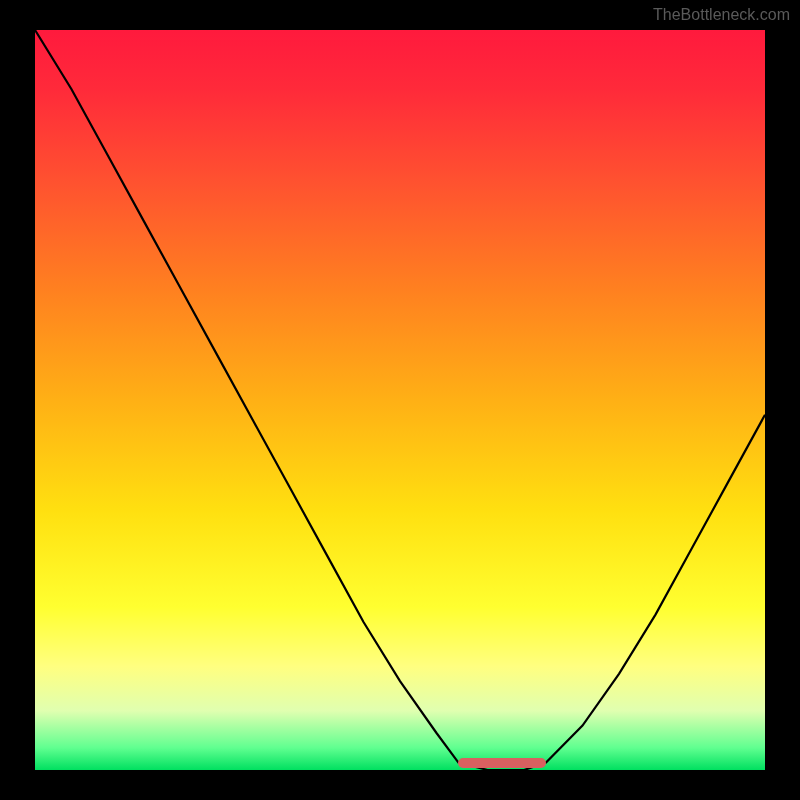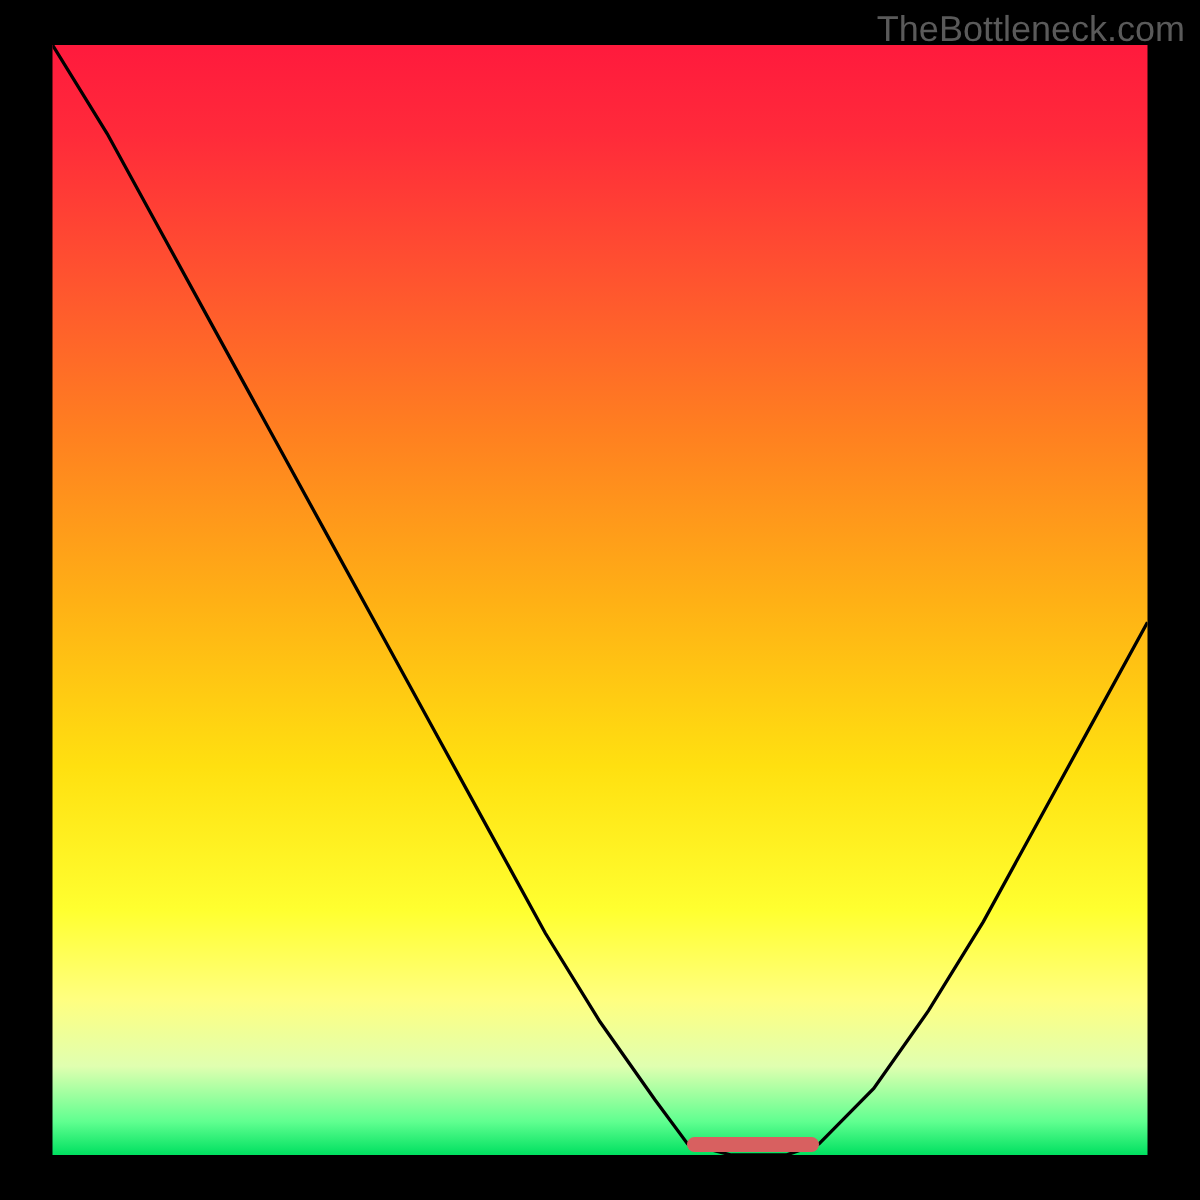--- a/index.html
+++ b/index.html
@@ -9,21 +9,21 @@
     background: #000;
     font-family: Arial, sans-serif;
     position: relative;
     overflow: hidden;
   }
   .watermark {
     position: absolute;
     top: 6px;
     right: 10px;
     color: #5a5a5a;
-    font-size: 24px;
+    font-size: 16px;
     font-weight: 500;
     z-index: 10;
   }
   .plot-area {
     position: absolute;
     left: 35px;
     top: 30px;
     width: 730px;
     height: 740px;
   }

